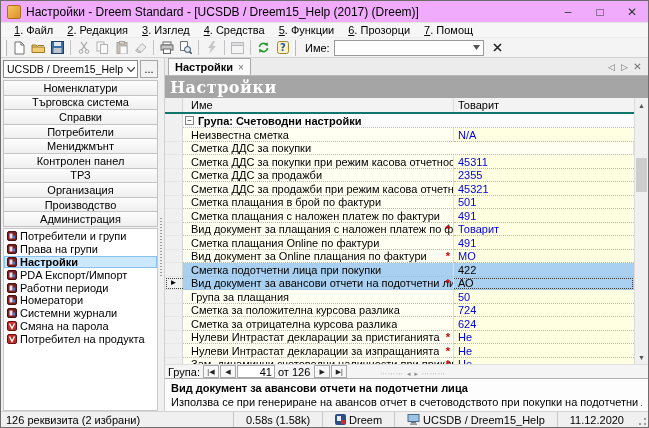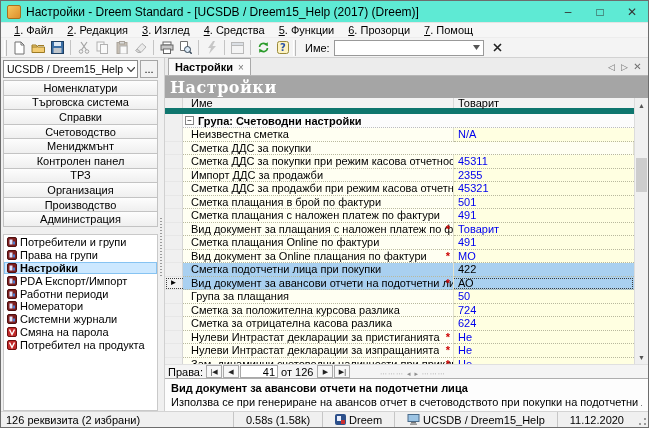--- a/index.html
+++ b/index.html
@@ -1,21 +1,21 @@
 <!DOCTYPE html>
 <html><head>
 <meta charset="utf-8">
 <style>
   html,body{margin:0;padding:0;background:#cfcfcf;}
   *{box-sizing:border-box;}
   .window{width:649px;height:428px;border:1px solid #6d6d6d;background:#f0f0f0;
     font-family:"Liberation Sans",sans-serif;font-size:11px;color:#000;
     display:flex;flex-direction:column;overflow:hidden;}
   
-  .titlebar{height:22px;background:#5eead4;display:flex;align-items:center;flex:0 0 22px;border-bottom:1px solid #e4e4e4;}
+  .titlebar{height:22px;background:#f0abfc;display:flex;align-items:center;flex:0 0 22px;border-bottom:1px solid #e4e4e4;}
   .app-ico{width:14px;height:14px;margin:0 5px 0 6px;border-radius:2px;
     background:linear-gradient(135deg,#f6c65c,#dd8f2d);border:1px solid #a86f1e;flex:0 0 14px;}
   .title-text{font-size:12px;white-space:nowrap;overflow:hidden;flex:1;}
   .win-btn{width:32px;height:21px;display:flex;align-items:center;justify-content:center;font-size:12px;color:#333;}
   
   .menubar{height:15px;flex:0 0 15px;background:#f6f6f6;display:flex;align-items:center;padding-left:6px;border-bottom:1px solid #ededed;}
   .menu-item{padding:0 7px;white-space:nowrap;}
   .menu-item u{text-decoration:underline;}
   
   .toolbar{height:20px;flex:0 0 20px;background:#f4f4f4;display:flex;align-items:center;border-bottom:1px solid #d2d2d2;padding-left:2px;}
@@ -31,46 +31,46 @@
   
   .main{flex:1;display:flex;min-height:0;}
   .sidebar{width:157px;flex:0 0 157px;display:flex;flex-direction:column;padding:2px 0 0 2px;}
   .dbrow{display:flex;height:19px;flex:0 0 19px;margin-bottom:2px;}
   .dbsel{flex:1;height:18px;background:#fff;border:1px solid #8a8a8a;display:flex;align-items:center;overflow:hidden;}
   .dbsel .val{flex:1;padding-left:3px;white-space:nowrap;overflow:hidden;font-size:10.5px;}
   .more-btn{width:18px;height:18px;margin-left:2px;background:#f2f2f2;border:1px solid #a5a5a5;
     display:flex;align-items:center;justify-content:center;line-height:5px;}
   .cat-btn{height:15.6px;background:linear-gradient(#fdfdfd,#efefef);border:1px solid #c3c3c3;margin-top:-1px;
     display:flex;align-items:center;justify-content:center;font-size:11px;}
-  .navlist{flex:1;background:#fff;border:1px solid #c9c9c9;margin-top:7px;padding-top:1px;overflow:hidden;}
+  .navlist{flex:1;background:#fff;border:1px solid #c9c9c9;margin-top:1px;padding-top:1px;overflow:hidden;}
   .nav-item{height:12.8px;display:flex;align-items:center;padding-left:2px;white-space:nowrap;border:1px solid transparent;}
   .nav-item .lbl{margin-left:3px;}
   .nav-item.sel{background:#cce8ff;border:1px solid #86c3f2;font-weight:bold;}
   .splitter{width:6px;flex:0 0 6px;background:#f0f0f0;position:relative;}
   .splitter:after{content:"";position:absolute;left:2px;top:160px;width:2px;height:60px;
     background:repeating-linear-gradient(#9a9a9a 0 1px,transparent 1px 3px);}
   
   .content{flex:1;display:flex;flex-direction:column;min-width:0;border-left:1px solid #d0d0d0;}
   .tabstrip{height:18px;flex:0 0 18px;background:#ececec;display:flex;align-items:flex-end;border-bottom:1px solid #b7b7b7;}
   .tab{height:17px;background:#fafafa;border:1px solid #a9a9a9;border-bottom:none;margin-left:3px;
     display:flex;align-items:center;padding:0 6px;font-weight:bold;}
   .tab .tclose{margin-left:5px;color:#777;font-weight:normal;font-size:10px;}
   .strip-ctrl{margin-left:auto;display:flex;align-items:center;height:100%;padding-right:4px;color:#707070;}
   .strip-ctrl span{width:13px;text-align:center;font-size:9px;}
   .banner{height:22px;flex:0 0 22px;background:#a5a5a5;color:#fff;display:flex;align-items:center;
     font-family:"DejaVu Serif",serif;font-weight:bold;font-size:16px;padding-left:5px;letter-spacing:.5px;}
   .grid{flex:1;display:flex;min-height:0;position:relative;}
   .gridbody{flex:1;display:flex;flex-direction:column;min-width:0;overflow:hidden;}
-  .ghead{height:16px;flex:0 0 16px;display:flex;background:#f3f3f3;border-bottom:6px solid #0f766e;}
+  .ghead{height:16px;flex:0 0 16px;display:flex;background:#f3f3f3;border-bottom:2px solid #0f766e;}
   .rowsel{width:18px;flex:0 0 18px;background:#f0f0f0;border-right:1px solid #d5d5d5;display:flex;align-items:center;justify-content:center;}
   .hname{flex:1;padding-left:8px;display:flex;align-items:center;border-right:1px solid #d9d9d9;}
   .hval{width:180px;flex:0 0 180px;padding-left:4px;display:flex;align-items:center;}
   .grow{height:13.5px;flex:0 0 13.5px;display:flex;align-items:stretch;}
   .grow .rowsel{border-bottom:1px solid #e7e7e7;font-size:8px;}
-  .cell{display:flex;align-items:flex-start;border-bottom:1px dotted #b9b99e;overflow:hidden;white-space:nowrap;}
+  .cell{display:flex;align-items:flex-end;border-bottom:1px dotted #b9b99e;overflow:hidden;white-space:nowrap;}
   .cname{flex:1;background:#fffff2;padding-left:8px;border-right:1px solid #e3e3cf;position:relative;}
   .cval{width:180px;flex:0 0 180px;background:#ffffe1;padding-left:4px;color:#0000ee;}
   .req{position:absolute;right:3px;color:#cc0000;font-weight:bold;}
   .grow.sel .cname,.grow.sel .cval{background:#a9d0f0;color:#000;}
   .grow.cur{outline:1px dotted #3c3c3c;outline-offset:-2px;}
   .grouprow{height:14px;flex:0 0 14px;display:flex;}
   .gcell{flex:1;display:flex;align-items:center;background:#fcfcfc;border-bottom:1px dotted #bdbdbd;font-weight:bold;}
   .minusbox{width:9px;height:9px;border:1px solid #848484;background:#fff;margin:0 4px 0 2px;
     display:flex;align-items:center;justify-content:center;font-size:8px;line-height:7px;font-weight:normal;}
   .clipwrap{height:8px;flex:0 0 8px;overflow:hidden;}
@@ -272,21 +272,21 @@
                 <polyline points="0,0 4,4.5 8,0" fill="none" stroke="#444" stroke-width="1.2"></polyline>
               </svg>
           </span>
         </div>
         <div class="more-btn">...</div>
       </div>
       <div id="catbtns">
           <div class="cat-btn">Номенклатури</div>
           <div class="cat-btn">Търговска система</div>
           <div class="cat-btn">Справки</div>
-          <div class="cat-btn">Счетоводство</div>
+          <div class="cat-btn">Потребители</div>
           <div class="cat-btn">Мениджмънт</div>
           <div class="cat-btn">Контролен панел</div>
           <div class="cat-btn">ТРЗ</div>
           <div class="cat-btn">Организация</div>
           <div class="cat-btn">Производство</div>
           <div class="cat-btn">Администрация</div>
         </div>
       <div class="navlist" id="navlist">
           <div class="nav-item">
             <span>
@@ -426,21 +426,21 @@
               <div class="grow">
                 <div class="rowsel"></div>
                 <div class="cell cname">
                   <span style="overflow:hidden;white-space:nowrap;">Сметка ДДС за покупки при режим касова отчетност</span>
                 </div>
                 <div class="cell cval">45311</div>
               </div>
               <div class="grow">
                 <div class="rowsel"></div>
                 <div class="cell cname">
-                  <span style="overflow:hidden;white-space:nowrap;">Импорт ДДС за продажби</span>
+                  <span style="overflow:hidden;white-space:nowrap;">Сметка ДДС за продажби</span>
                 </div>
                 <div class="cell cval">2355</div>
               </div>
               <div class="grow">
                 <div class="rowsel"></div>
                 <div class="cell cname">
                   <span style="overflow:hidden;white-space:nowrap;">Сметка ДДС за продажби при режим касова отчетност</span>
                 </div>
                 <div class="cell cval">45321</div>
               </div>
@@ -506,21 +506,21 @@
               <div class="grow">
                 <div class="rowsel"></div>
                 <div class="cell cname">
                   <span style="overflow:hidden;white-space:nowrap;">Сметка за положителна курсова разлика</span>
                 </div>
                 <div class="cell cval">724</div>
               </div>
               <div class="grow">
                 <div class="rowsel"></div>
                 <div class="cell cname">
-                  <span style="overflow:hidden;white-space:nowrap;">Сметка за отрицателна касова разлика</span>
+                  <span style="overflow:hidden;white-space:nowrap;">Сметка за отрицателна курсова разлика</span>
                 </div>
                 <div class="cell cval">624</div>
               </div>
               <div class="grow">
                 <div class="rowsel"></div>
                 <div class="cell cname">
                   <span style="overflow:hidden;white-space:nowrap;">Нулеви Интрастат декларации за пристиганията</span>
                   <span class="req">*</span>
                 </div>
                 <div class="cell cval">Не</div>
@@ -548,21 +548,21 @@
         <div class="vscroll">
           <div class="sarrow">▲</div>
           <div class="strack">
               <div class="sthumb"></div>
             </div>
           <div class="sarrow">▼</div>
         </div>
       </div>
 
       <div class="recnav">
-        <span class="rlabel">Права:</span>
+        <span class="rlabel">Група:</span>
         <div class="nbtn">|◀</div>
         <div class="nbtn">◀</div>
         <input class="nbox" value="41" style="">
         <span class="ntotal">от 126</span>
         <div class="nbtn">▶</div>
         <div class="nbtn">▶|</div>
         <div class="hgrip">⋯⋯⋯ ◂ ▸ ⋯⋯⋯</div>
       </div>
 
       <div class="descpane">

